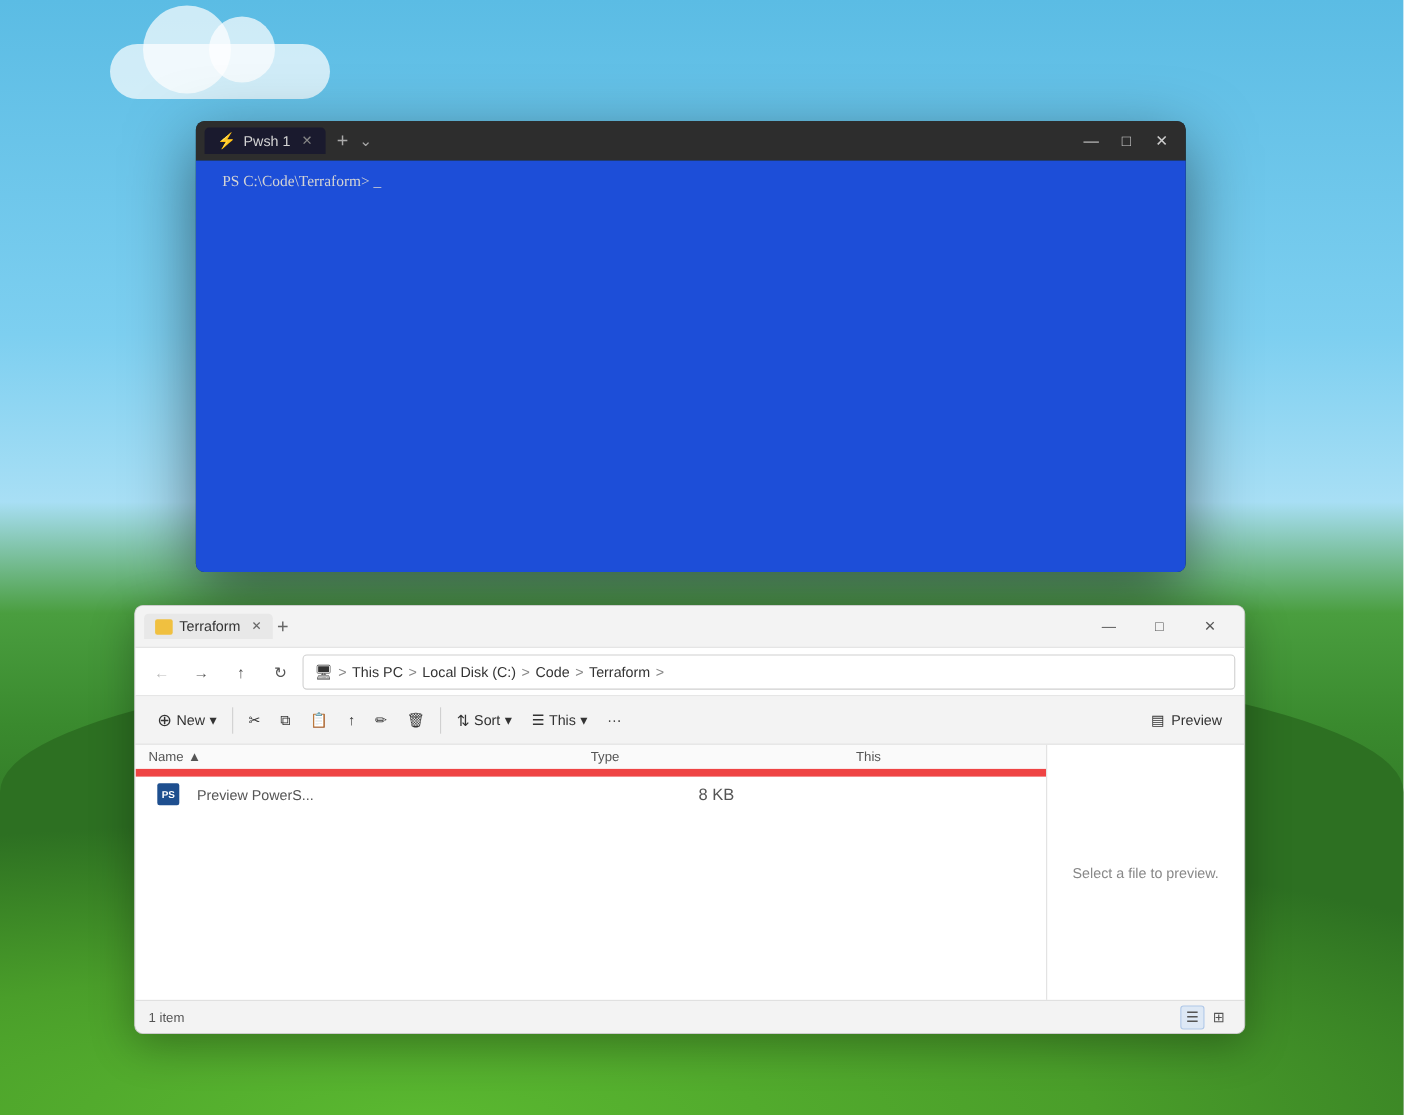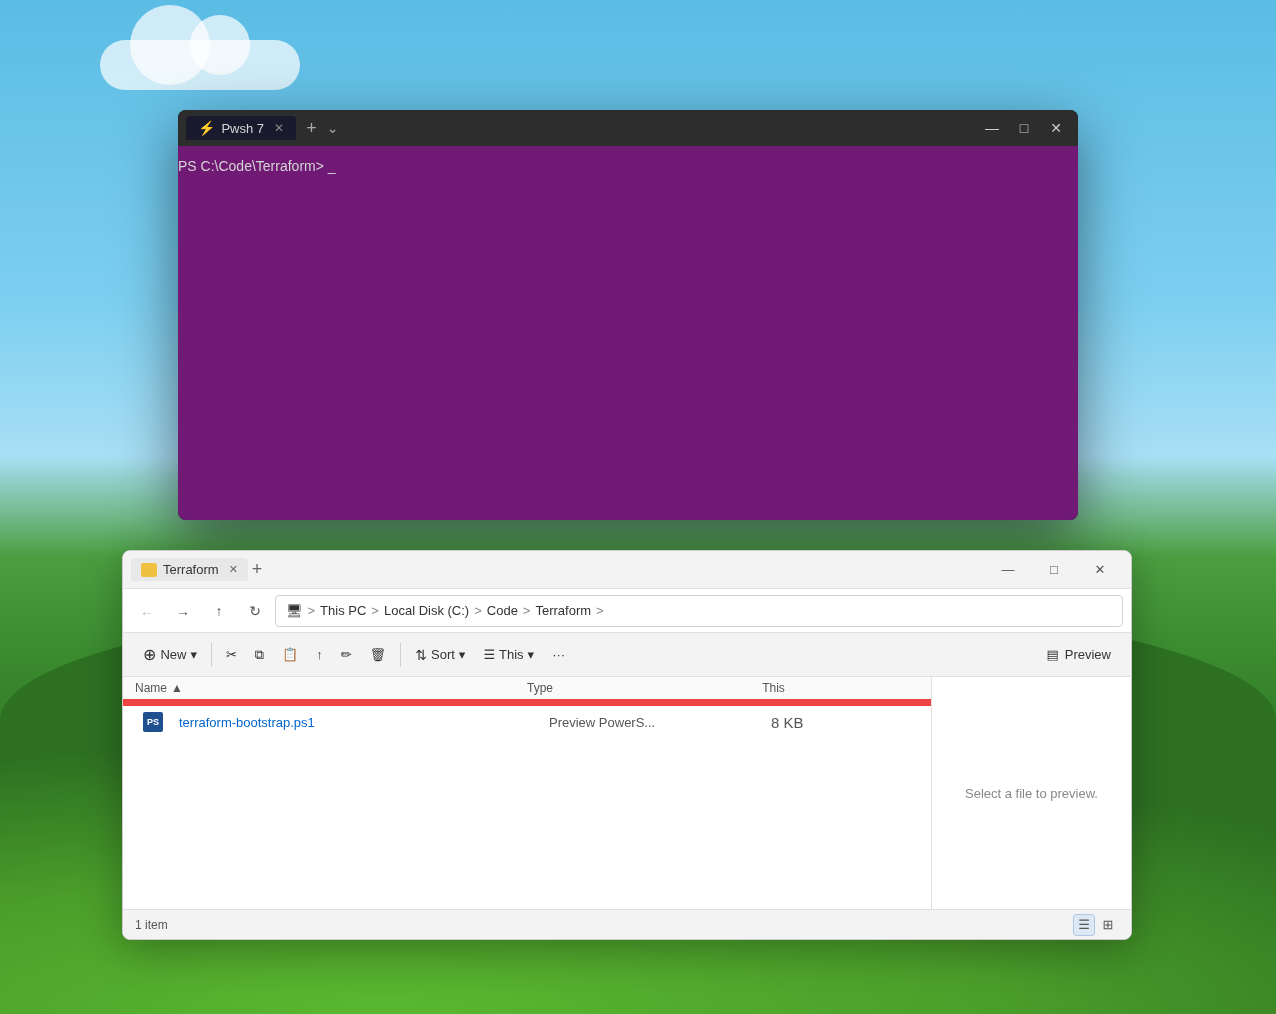--- a/index.html
+++ b/index.html
@@ -119,24 +119,24 @@
       width: 28px;
       height: 28px;
       display: flex;
       align-items: center;
       justify-content: center;
       border-radius: 4px;
     }
 
     .terminal-body {
       flex: 1;
-      background: #701a75;
-      padding: 12px 0;
+      background: #1d4ed8;
+      padding: 12px 24px;
       color: #d4d4d4;
-      font-family: Liberation Sans, sans-serif;
+      font-family: Liberation Serif, serif;
       font-size: 14px;
     }
 
     .terminal-prompt { color: #d4d4d4; }
     @keyframes blink { 50% { opacity: 0; } }
 
     
     .explorer-window {
       position: absolute;
       top: 550px;
@@ -378,21 +378,21 @@
       color: white;
       font-weight: bold;
     }
 
     .file-name { flex: 2.5; color: #0066cc; font-size: 13px; }
     .file-type { flex: 1.5; color: #555; font-size: 13px; }
     .file-size { flex: 1; color: #555; font-size: 15px; }
 
     
     .preview-pane {
-      width: 200px;
+      width: 180px;
       background: white;
       border-left: 1px solid #e0e0e0;
       display: flex;
       align-items: center;
       justify-content: center;
       padding: 20px;
     }
 
     .preview-hint {
       color: #888;
@@ -442,21 +442,21 @@
 <div class="desktop"></div>
 
 <div class="cloud cloud1"></div>
 
 <div class="hill"></div>
 
 <div class="terminal-window">
   <div class="terminal-titlebar">
     <div class="terminal-tab">
       <span class="terminal-tab-icon">⚡</span>
-      <span>Pwsh 7</span>
+      <span>Pwsh 1</span>
       <span class="terminal-tab-close">✕</span>
     </div>
     <button class="terminal-tab-new">+</button>
     <button class="terminal-tab-dropdown">⌄</button>
     <div class="terminal-titlebar-spacer"></div>
     <div class="terminal-window-controls">
       <button>—</button>
       <button>□</button>
       <button class="close-btn">✕</button>
     </div>
@@ -561,21 +561,20 @@
         </div>
         <div class="col-size">
           <span>This</span>
         </div>
       </div>
 
       <div class="file-row">
         <div class="file-icon">
           <div class="ps-icon">PS</div>
         </div>
-        <div class="file-name">terraform-bootstrap.ps1</div>
         <div class="file-type">Preview PowerS...</div>
         <div class="file-size">8 KB</div>
       </div>
     </div>
 
     <div class="preview-pane">
       <div class="preview-hint">Select a file to preview.</div>
     </div>
   </div>
 

